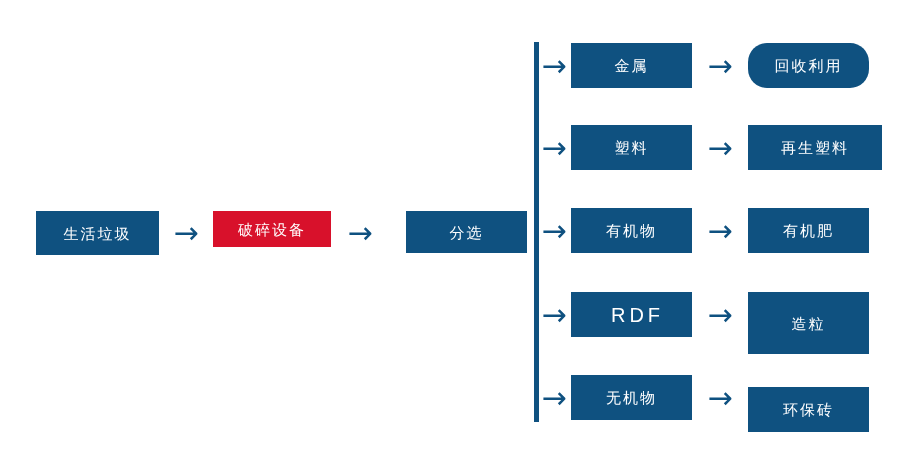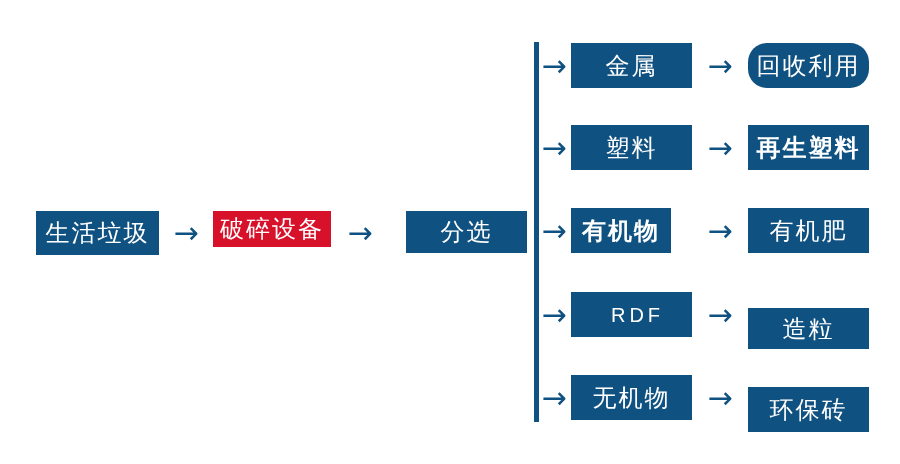--- a/index.html
+++ b/index.html
@@ -21,21 +21,21 @@
   }
 
   
   .node {
     position: absolute;
     display: flex;
     align-items: center;
     justify-content: center;
     box-sizing: border-box;
     color: #ffffff;
-    font-size: 24px;
+    font-size: 15px;
     letter-spacing: 2px;
     line-height: 1;
     white-space: nowrap;
     user-select: none;
   }
   .node.blue  { background: #0f5180; }
   .node.red   { background: #d8112b; }
   .node.mono  { letter-spacing: 4px; font-size: 20px; padding-left: 12px; }
 
   
@@ -81,27 +81,27 @@
   <div class="arrow" style="left:534px; top:209px; width:40px; height:44px;">→</div>
   <div class="arrow" style="left:534px; top:293px; width:40px; height:44px;">→</div>
   <div class="arrow" style="left:534px; top:376px; width:40px; height:44px;">→</div>
 
   <div class="node blue" style="left:571px; top:43px; width:121px; height:45px;">金属</div>
   <div class="arrow" style="left:700px; top:43px; width:40px; height:45px;">→</div>
   <div class="node blue" style="left:748px; top:43px; width:121px; height:45px;border-radius:19px;">回收利用</div>
 
   <div class="node blue" style="left:571px; top:125px; width:121px; height:45px;">塑料</div>
   <div class="arrow" style="left:700px; top:125px; width:40px; height:45px;">→</div>
-  <div class="node blue" style="left:748px; top:125px; width:121px; height:45px;font-weight:bold;">再生塑料</div>
+  <div class="node blue" style="left:748px; top:125px; width:134px; height:45px;">再生塑料</div>
 
-  <div class="node blue" style="left:571px; top:208px; width:100px; height:45px;font-weight:bold;">有机物</div>
+  <div class="node blue" style="left:571px; top:208px; width:121px; height:45px;">有机物</div>
   <div class="arrow" style="left:700px; top:208px; width:40px; height:45px;">→</div>
   <div class="node blue" style="left:748px; top:208px; width:121px; height:45px;">有机肥</div>
 
   <div class="node blue mono" style="left:571px; top:292px; width:121px; height:45px;">RDF</div>
   <div class="arrow" style="left:700px; top:292px; width:40px; height:45px;">→</div>
-  <div class="node blue" style="left:748px; top:308px; width:121px; height:41px;">造粒</div>
+  <div class="node blue" style="left:748px; top:292px; width:121px; height:62px;">造粒</div>
 
   <div class="node blue" style="left:571px; top:375px; width:121px; height:45px;">无机物</div>
   <div class="arrow" style="left:700px; top:375px; width:40px; height:45px;">→</div>
   <div class="node blue" style="left:748px; top:375px; width:121px; height:45px;margin-top:12px;">环保砖</div>
 
 </div>
 
 </body></html>

